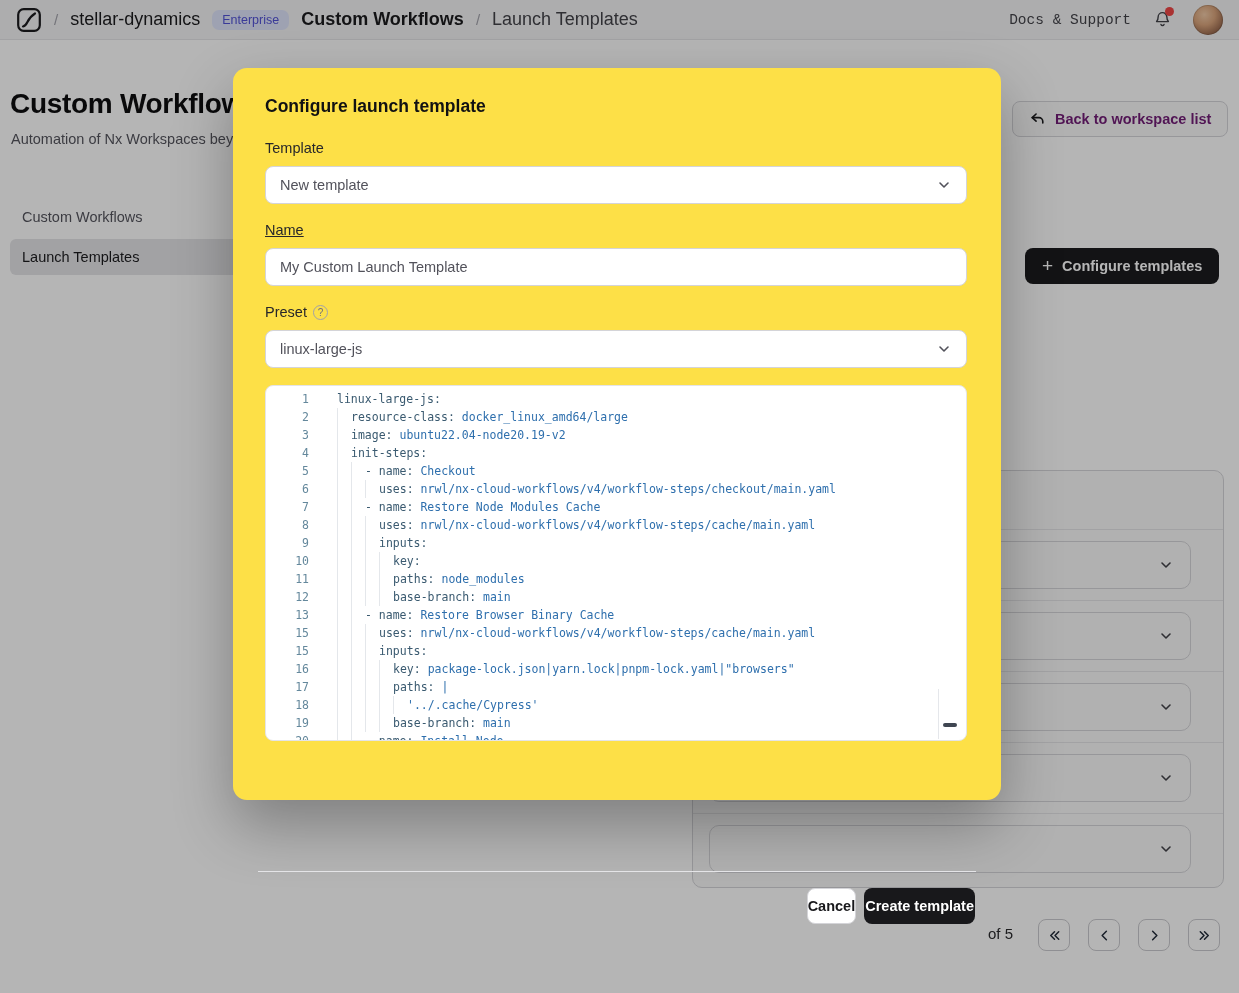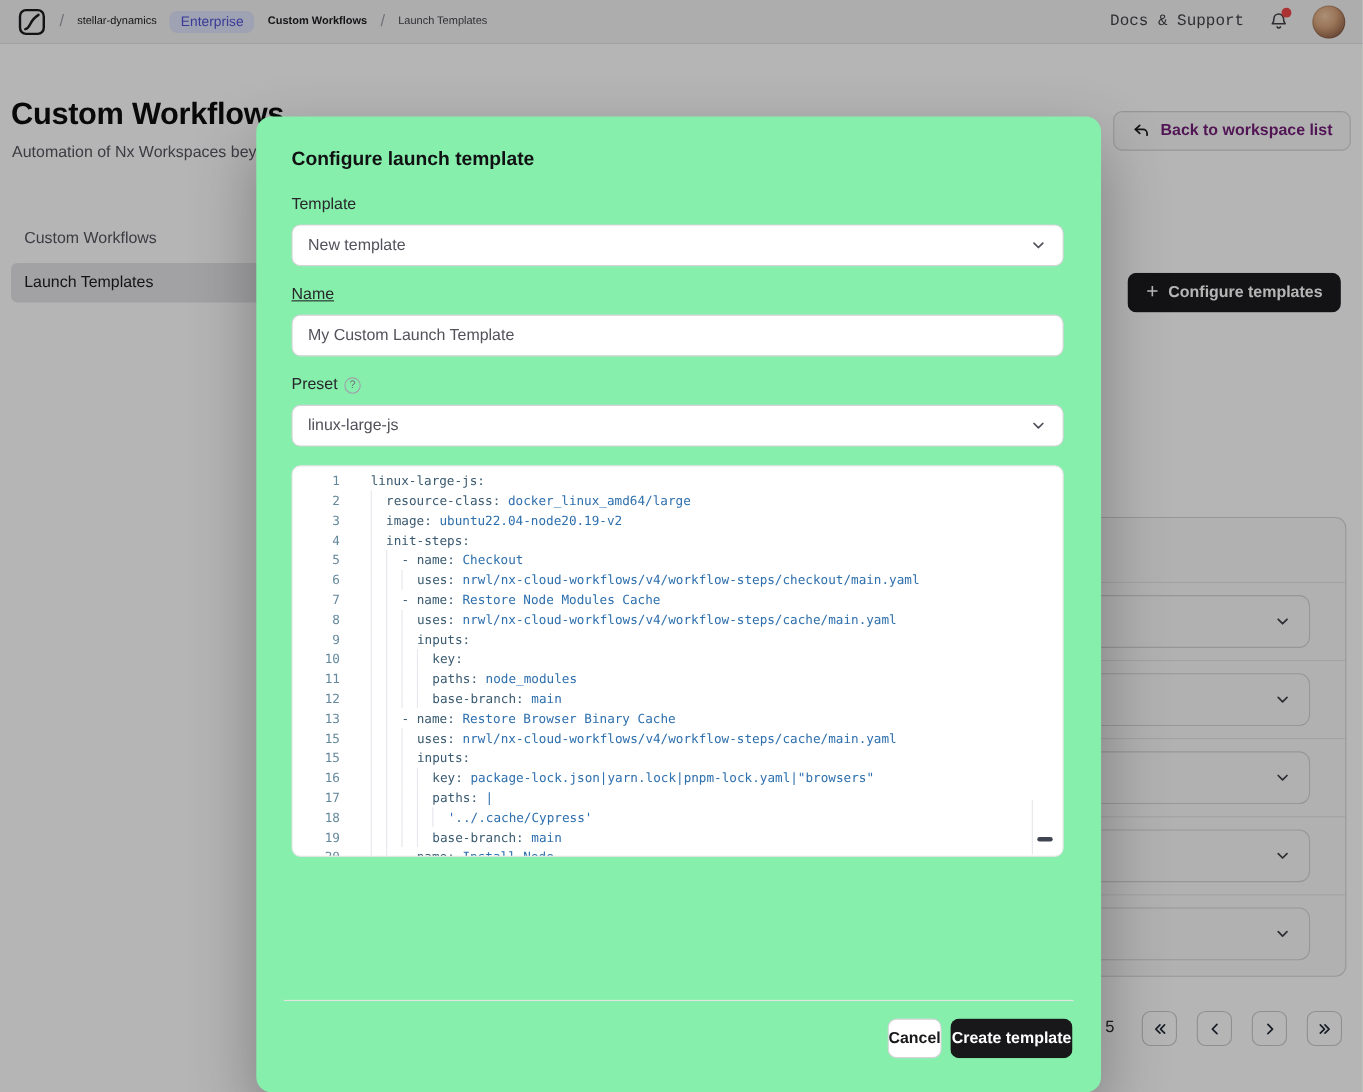--- a/index.html
+++ b/index.html
@@ -4,21 +4,21 @@
 <style>
   * { margin:0; padding:0; box-sizing:border-box; }
   html,body { width:1239px; height:993px; overflow:hidden; }
   body { font-family:"Liberation Sans", sans-serif; background:#ffffff; position:relative; color:#18181b; }
   .abs { position:absolute; }
 
   
   .topbar { position:absolute; left:0; top:0; width:1239px; height:40px; background:#f4f4f5;
             border-bottom:1px solid #e4e4e7; display:flex; align-items:center; padding:0 16px; gap:12px; }
   .crumb-sep { color:#a1a1aa; font-size:15px; }
-  .crumb { font-size:10px; color:#18181b; }
+  .crumb { font-size:18px; color:#18181b; }
   .crumb.muted { color:#3f3f46; }
   .crumb.strong { font-weight:600; }
   .badge { background:#dfe4fb; color:#4f50d6; font-size:12.5px; font-weight:500;
            padding:3px 10px; border-radius:7px; }
   .topbar-right { margin-left:auto; display:flex; align-items:center; gap:20px;font-family:Liberation Mono, monospace; }
   .docs-link { font-size:14.5px; color:#3f3f46; cursor:pointer; }
   .bell-wrap { position:relative; width:22px; height:22px; display:flex; align-items:center; justify-content:center; }
   .bell-dot { position:absolute; right:-1px; top:-2px; width:9px; height:9px; border-radius:50%; background:#ef4444; }
   .avatar { width:30px; height:30px; border-radius:50%;
             background:radial-gradient(circle at 38% 32%, #f0c9a6 0%, #d9a37a 38%, #9c6b4f 72%, #6e4a36 100%);
@@ -45,22 +45,22 @@
   .bg-card-section { border-top:1px solid #e4e4e7; padding:11px 32px 11px 16px; }
   .bg-select-row { height:48px; border:1px solid #d4d4d8; border-radius:10px; background:#fafafa;
                    display:flex; align-items:center; justify-content:flex-end; padding:0 16px; cursor:pointer; }
 
   .pag-label { left:988px; top:925px; font-size:15px; color:#27272a; }
   .pag-btn { width:32px; height:32px; top:919px; border:1px solid #c9c9ce; border-radius:8px;
              background:transparent; display:flex; align-items:center; justify-content:center; cursor:pointer; }
 
   
   .overlay { position:absolute; inset:0; background:rgba(9,9,11,.30); z-index:5; }
-  .modal { position:absolute; left:233px; top:68px; width:768px; height:887px; background:#86efac;
-           border-radius:14px; box-shadow:0 25px 60px rgba(0,0,0,.30); z-index:6;margin-top:38px; }
+  .modal { position:absolute; left:233px; top:68px; width:768px; height:732px; background:#fde047;
+           border-radius:14px; box-shadow:0 25px 60px rgba(0,0,0,.30); z-index:6; }
   .modal-title { left:32px; top:96px; font-size:17.5px; font-weight:700; color:#111113; }
   .field-label { font-size:14.5px; color:#27272a; display:flex; align-items:center; gap:6px; }
   .help-circle { width:15px; height:15px; border-radius:50%; border:1.3px solid #a1a1aa; color:#71717a;
                  font-size:10px; display:flex; align-items:center; justify-content:center; cursor:pointer; }
   .control { left:32px; width:702px; height:38px; border:1px solid #d4d4d8; border-radius:8px;
              background:#ffffff; display:flex; align-items:center; padding:0 14px; font-size:14.5px;
              color:#52525b; cursor:pointer; }
   .control .chev { margin-left:auto; }
   input.control { cursor:text; font-family:"Liberation Sans", sans-serif; }
 

